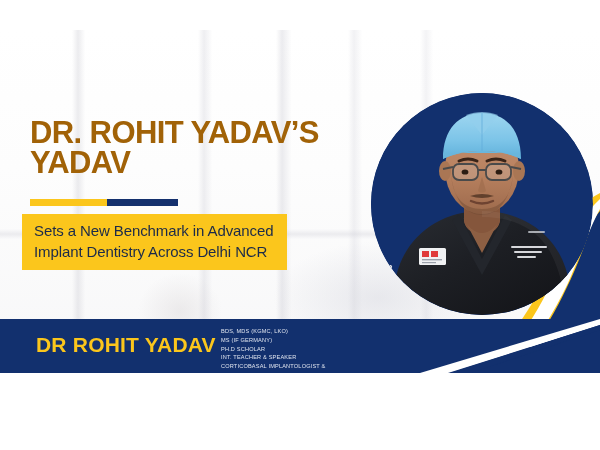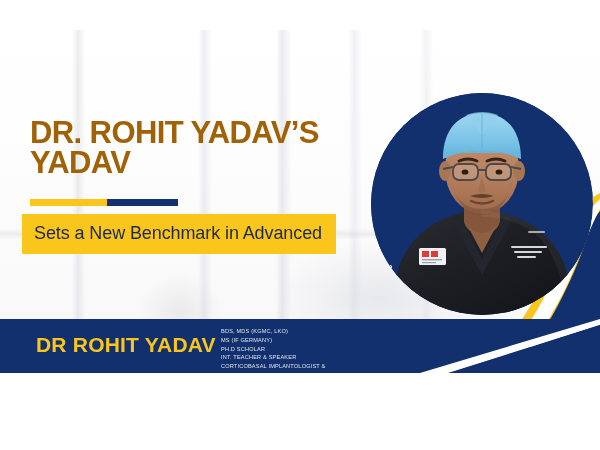--- a/index.html
+++ b/index.html
@@ -41,21 +41,21 @@
   
   .headline{position:absolute;left:30px;top:88px;width:360px;
     font-size:31px;line-height:.98;font-weight:700;color:#a16207;letter-spacing:-.6px;}
   .headline .l2{display:block;}
 
   .rule{position:absolute;left:30px;top:169px;width:148px;height:7px;display:flex;}
   .rule .y{flex:0 0 52%;background:#fbc61c;}
   .rule .n{flex:1;background:#14306d;}
 
   .subtitle{position:absolute;left:22px;top:184px;background:#fbc61c;color:#1b2a4a;
-    padding:7px 14px 8px 12px;font-size:18px;line-height:1.38;font-weight:400;letter-spacing:-.1px;}
+    padding:7px 14px 8px 12px;font-size:15px;line-height:1.38;font-weight:400;letter-spacing:-.1px;}
   .subtitle span{display:block;}
 
   
   .footbar{position:absolute;left:0;top:289px;width:600px;height:54px;background:#12306e;overflow:hidden;}
   .footbar .slash{position:absolute;right:0;top:0;width:190px;height:54px;}
   .doc-name{position:absolute;left:36px;top:14px;font-size:21px;font-weight:700;color:#fbc61c;letter-spacing:.2px;text-align:center;}
   .creds{position:absolute;left:221px;top:8px;color:#dfe4ef;font-size:5.6px;line-height:1.58;letter-spacing:.18px;font-weight:400;}
   .creds span{display:block;white-space:nowrap;}
 </style>
 </head>
@@ -177,20 +177,21 @@
       <span class="l2">YADAV</span>
     </div>
 
     <div class="rule">
       <div class="y"></div>
       <div class="n"></div>
     </div>
 
     <div class="subtitle">
       <span>Sets a New Benchmark in Advanced</span>
+      <span>Implant Dentistry Across Delhi NCR</span>
     </div>
 
     <div class="footbar">
       <svg class="slash" viewBox="0 0 190 54" preserveAspectRatio="none">
         <path d="M190,0 L190,6 L38,54 L10,54 Z" fill="#ffffff"></path>
         <path d="M190,6 L190,11 L60,54 L40,54 Z" fill="#12306e"></path>
         <path d="M190,2 L190,5 L120,28 L104,28 Z" fill="#ffffff" opacity=".9"></path>
       </svg>
       <div class="doc-name">DR ROHIT YADAV</div>
       <div class="creds">

